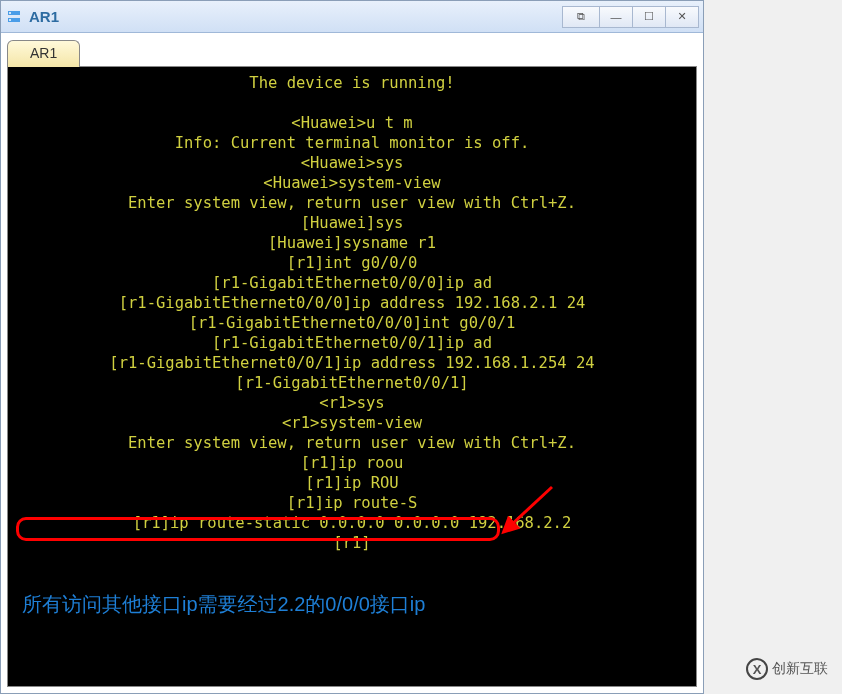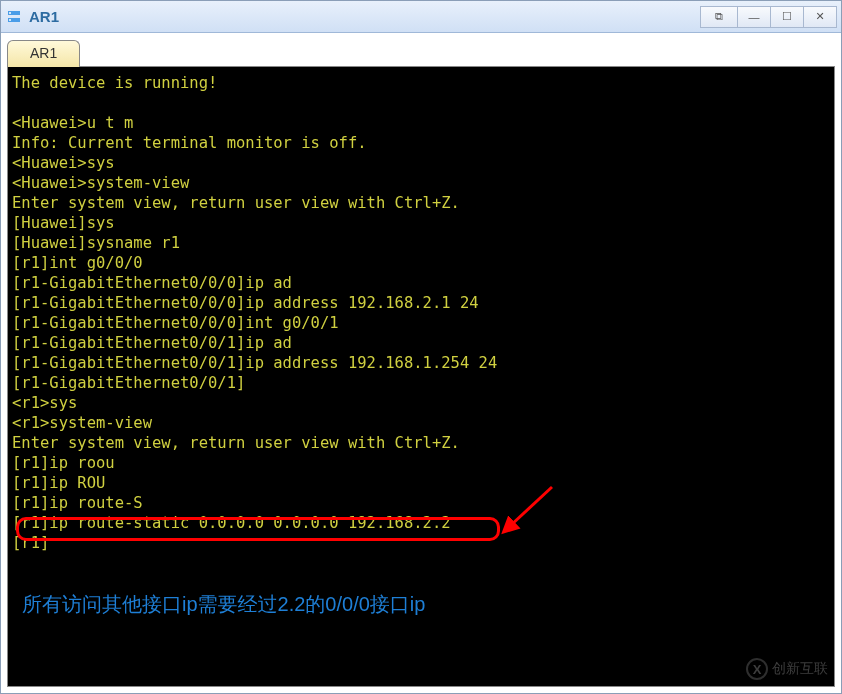--- a/index.html
+++ b/index.html
@@ -5,21 +5,21 @@
     * { margin: 0; padding: 0; box-sizing: border-box; }
     body {
       width: 842px;
       height: 694px;
       background: #f0f0f0;
       font-family: Arial, sans-serif;
       position: relative;
       overflow: hidden;
     }
     .window {
-      width: 842px;
+      width: 704px;
       height: 694px;
       border: 1px solid #8a9eb7;
       background: #fff;
       display: flex;
       flex-direction: column;
     }
     .titlebar {
       height: 32px;
       background: linear-gradient(to bottom, #e8f0fb 0%, #d0e0f5 100%);
       border-bottom: 1px solid #a0b8d8;
@@ -86,21 +86,21 @@
       font-family: "SimSun", "Consolas", monospace;
       font-size: 15.5px;
       line-height: 20px;
       padding: 6px 4px;
       border: 1px solid #888;
       border-top: none;
       overflow: hidden;
       position: relative;
       white-space: pre;
     }
-    .terminal-line { white-space: pre; }
+    .terminal-line { white-space: pre; text-align: center; }
     .red-box {
       position: absolute;
       border: 3px solid #ff0000;
       border-radius: 10px;
       pointer-events: none;
     }
     .arrow {
       position: absolute;
       pointer-events: none;
     }

